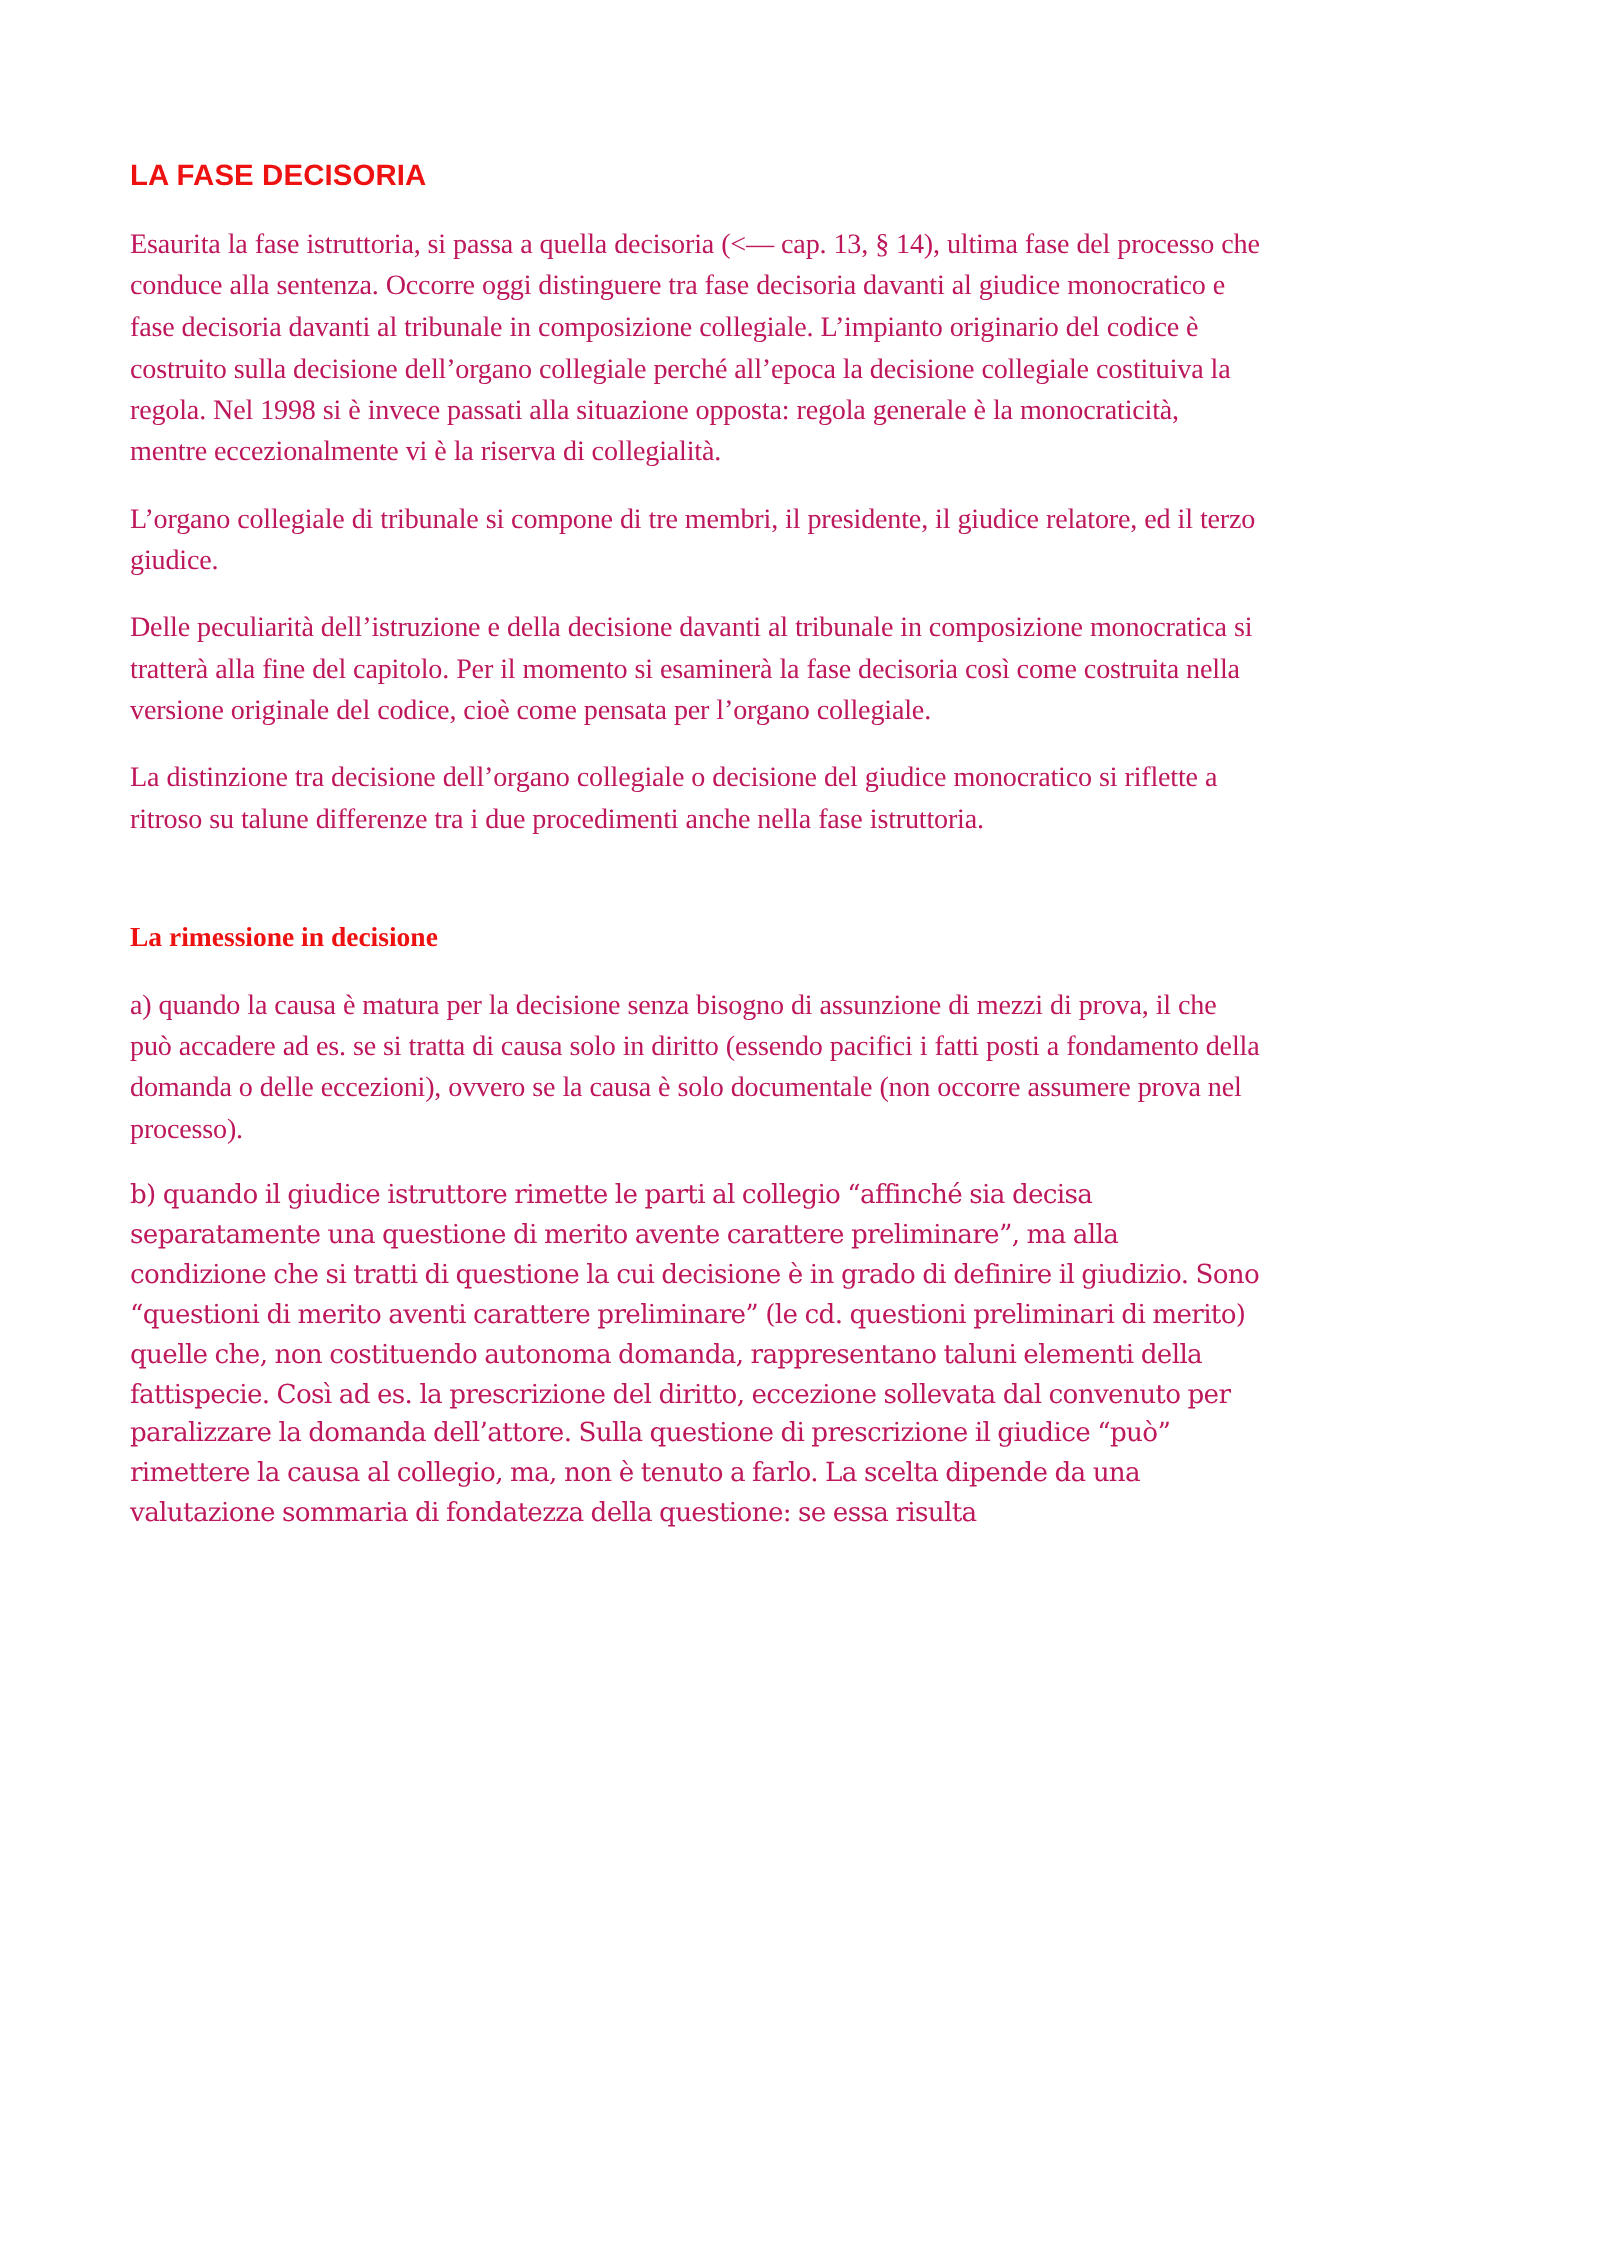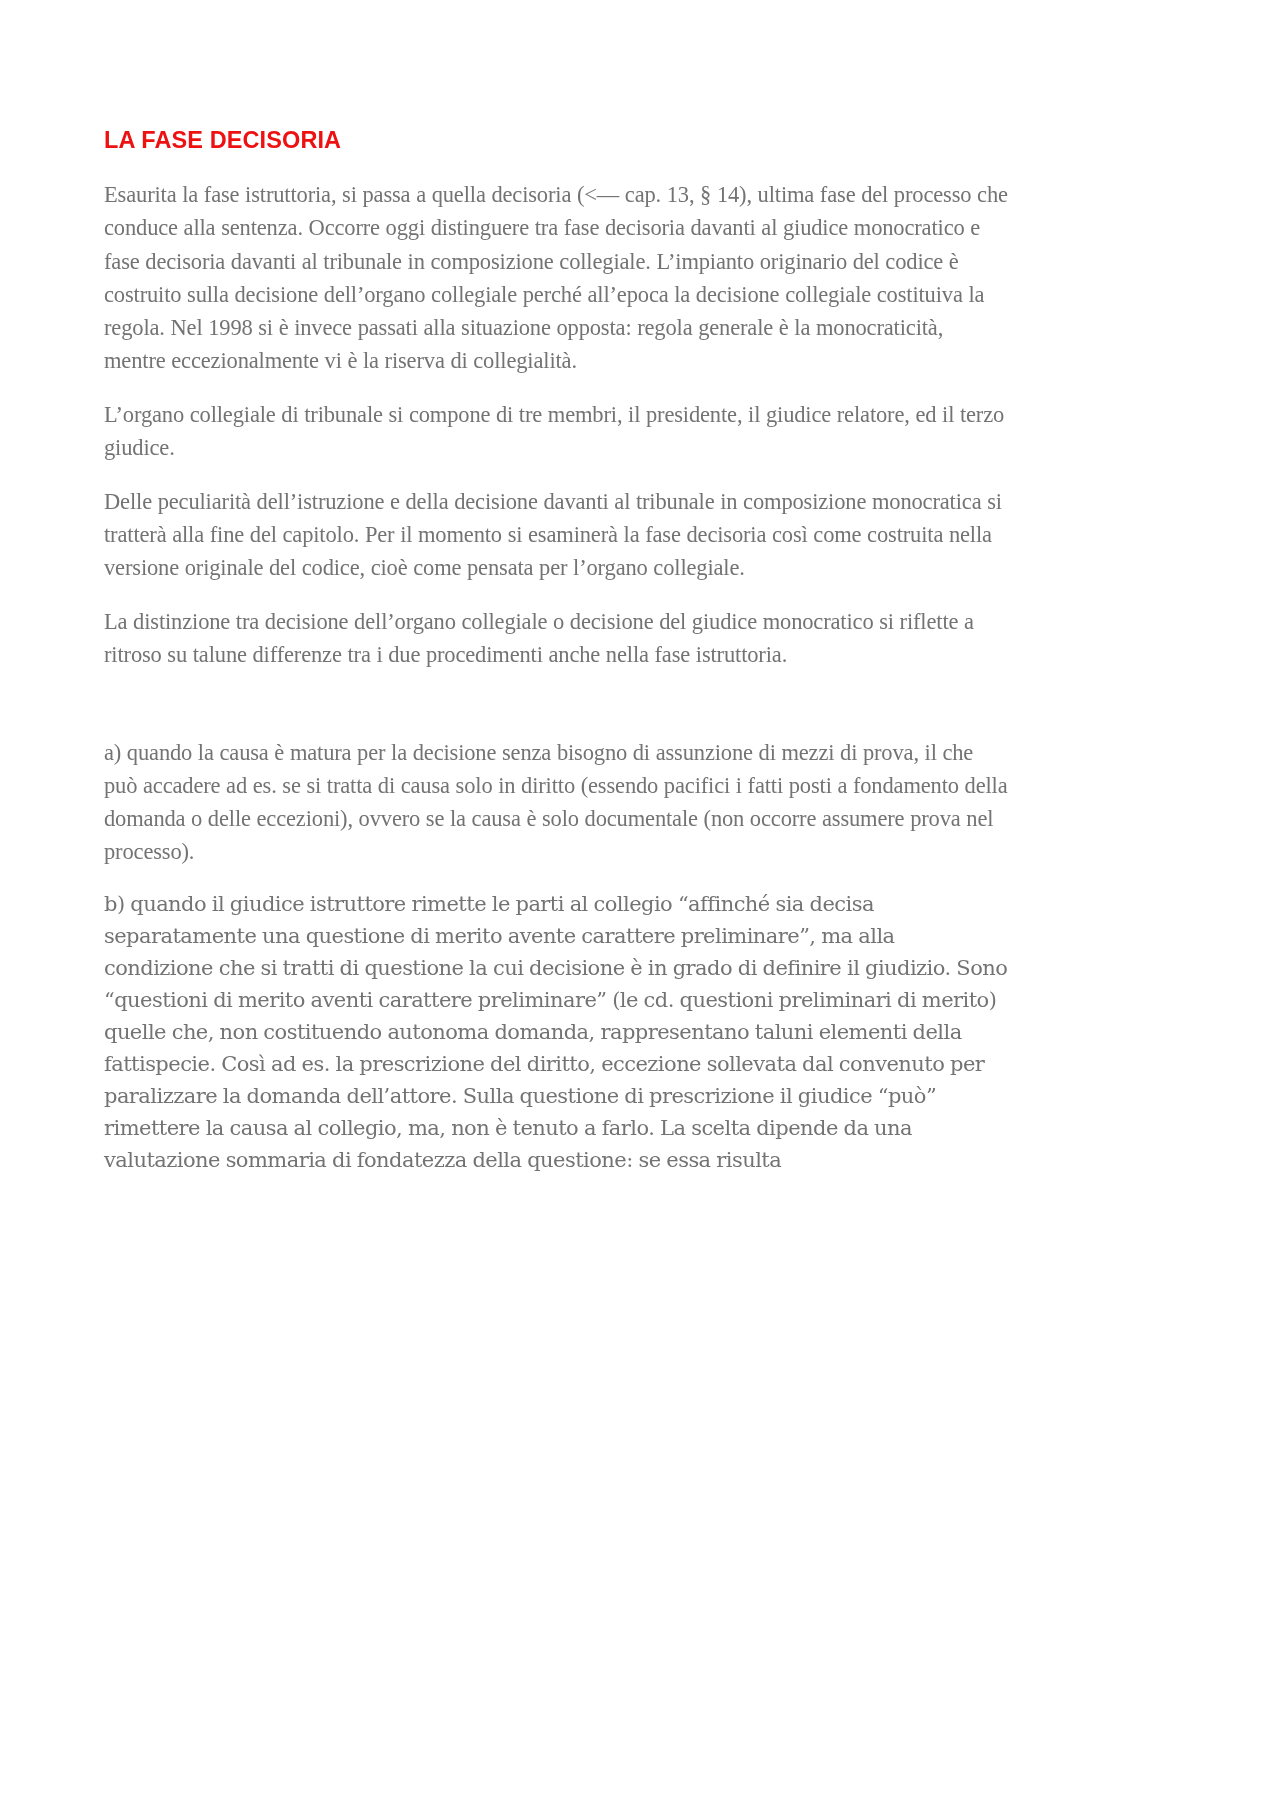--- a/index.html
+++ b/index.html
@@ -52,21 +52,21 @@
     line-height: 1.3;
     color: #ee1111;
     margin: 0 0 22px 0;
   }
 
   
   p.body-par {
     font-family: "Liberation Serif", "DejaVu Serif", serif;
     font-size: 22.5px;
     line-height: 1.47;
-    color: #737373;
+    color: #be185d;
     margin: 0 0 21px 0;
     text-align: left;
     letter-spacing: -0.15px;
     word-spacing: 0.2px;
   }
   p.body-par.alt {
     font-family: "DejaVu Serif", "Liberation Serif", serif;
     font-size: 21px;
     line-height: 1.52;
     letter-spacing: -0.55px;
@@ -91,20 +91,21 @@
     <p class="body-par">Esaurita la fase istruttoria, si passa a quella decisoria (&lt;— cap. 13, § 14), ultima fase del processo che conduce alla sentenza. Occorre oggi distinguere tra fase decisoria davanti al giudice monocratico e fase decisoria davanti al tribunale in composizione collegiale. L’impianto originario del codice è costruito sulla decisione dell’organo collegiale  perché all’epoca la decisione collegiale costituiva la regola. Nel 1998 si è invece passati alla situazione opposta: regola generale è la monocraticità, mentre eccezionalmente vi è la riserva di collegialità.</p>
 
     <p class="body-par">L’organo collegiale di tribunale si compone di tre membri, il presidente, il giudice relatore, ed il terzo giudice.</p>
 
     <p class="body-par">Delle peculiarità dell’istruzione e della decisione davanti al tribunale in composizione monocratica si tratterà alla fine del capitolo. Per il momento si esaminerà la fase decisoria così come costruita nella versione originale del codice, cioè come pensata per l’organo collegiale.</p>
 
     <p class="body-par">La distinzione tra decisione dell’organo collegiale o decisione del giudice monocratico si riflette a ritroso su talune differenze tra i due procedimenti anche nella fase istruttoria.</p>
 
     <div class="gap-before-section"></div>
 
+    <h3 class="section-heading">La rimessione in decisione</h3>
 
 
     <p class="body-par">a) quando la causa è matura per la decisione senza bisogno di assunzione di mezzi di prova, il che può accadere ad es. se si tratta di causa solo in diritto (essendo pacifici i fatti posti a fondamento della domanda o delle eccezioni), ovvero se la causa è solo documentale (non occorre assumere prova nel processo).</p>
 
     <p class="body-par alt last">b) quando il giudice istruttore rimette le parti al collegio “affinché sia decisa separatamente una questione di merito avente carattere preliminare”, ma alla condizione che si tratti di questione la cui decisione è in grado di definire il giudizio. Sono “questioni di merito aventi carattere preliminare” (le cd. questioni preliminari di merito) quelle che, non costituendo autonoma domanda, rappresentano taluni elementi della fattispecie. Così ad es. la prescrizione del diritto, eccezione sollevata dal convenuto per paralizzare la domanda dell’attore. Sulla questione di prescrizione il giudice “può” rimettere la causa al collegio, ma, non è tenuto a farlo. La scelta dipende da una valutazione sommaria di fondatezza della questione: se essa risulta</p>
 
   </div>
 </div>
 
 </body></html>

